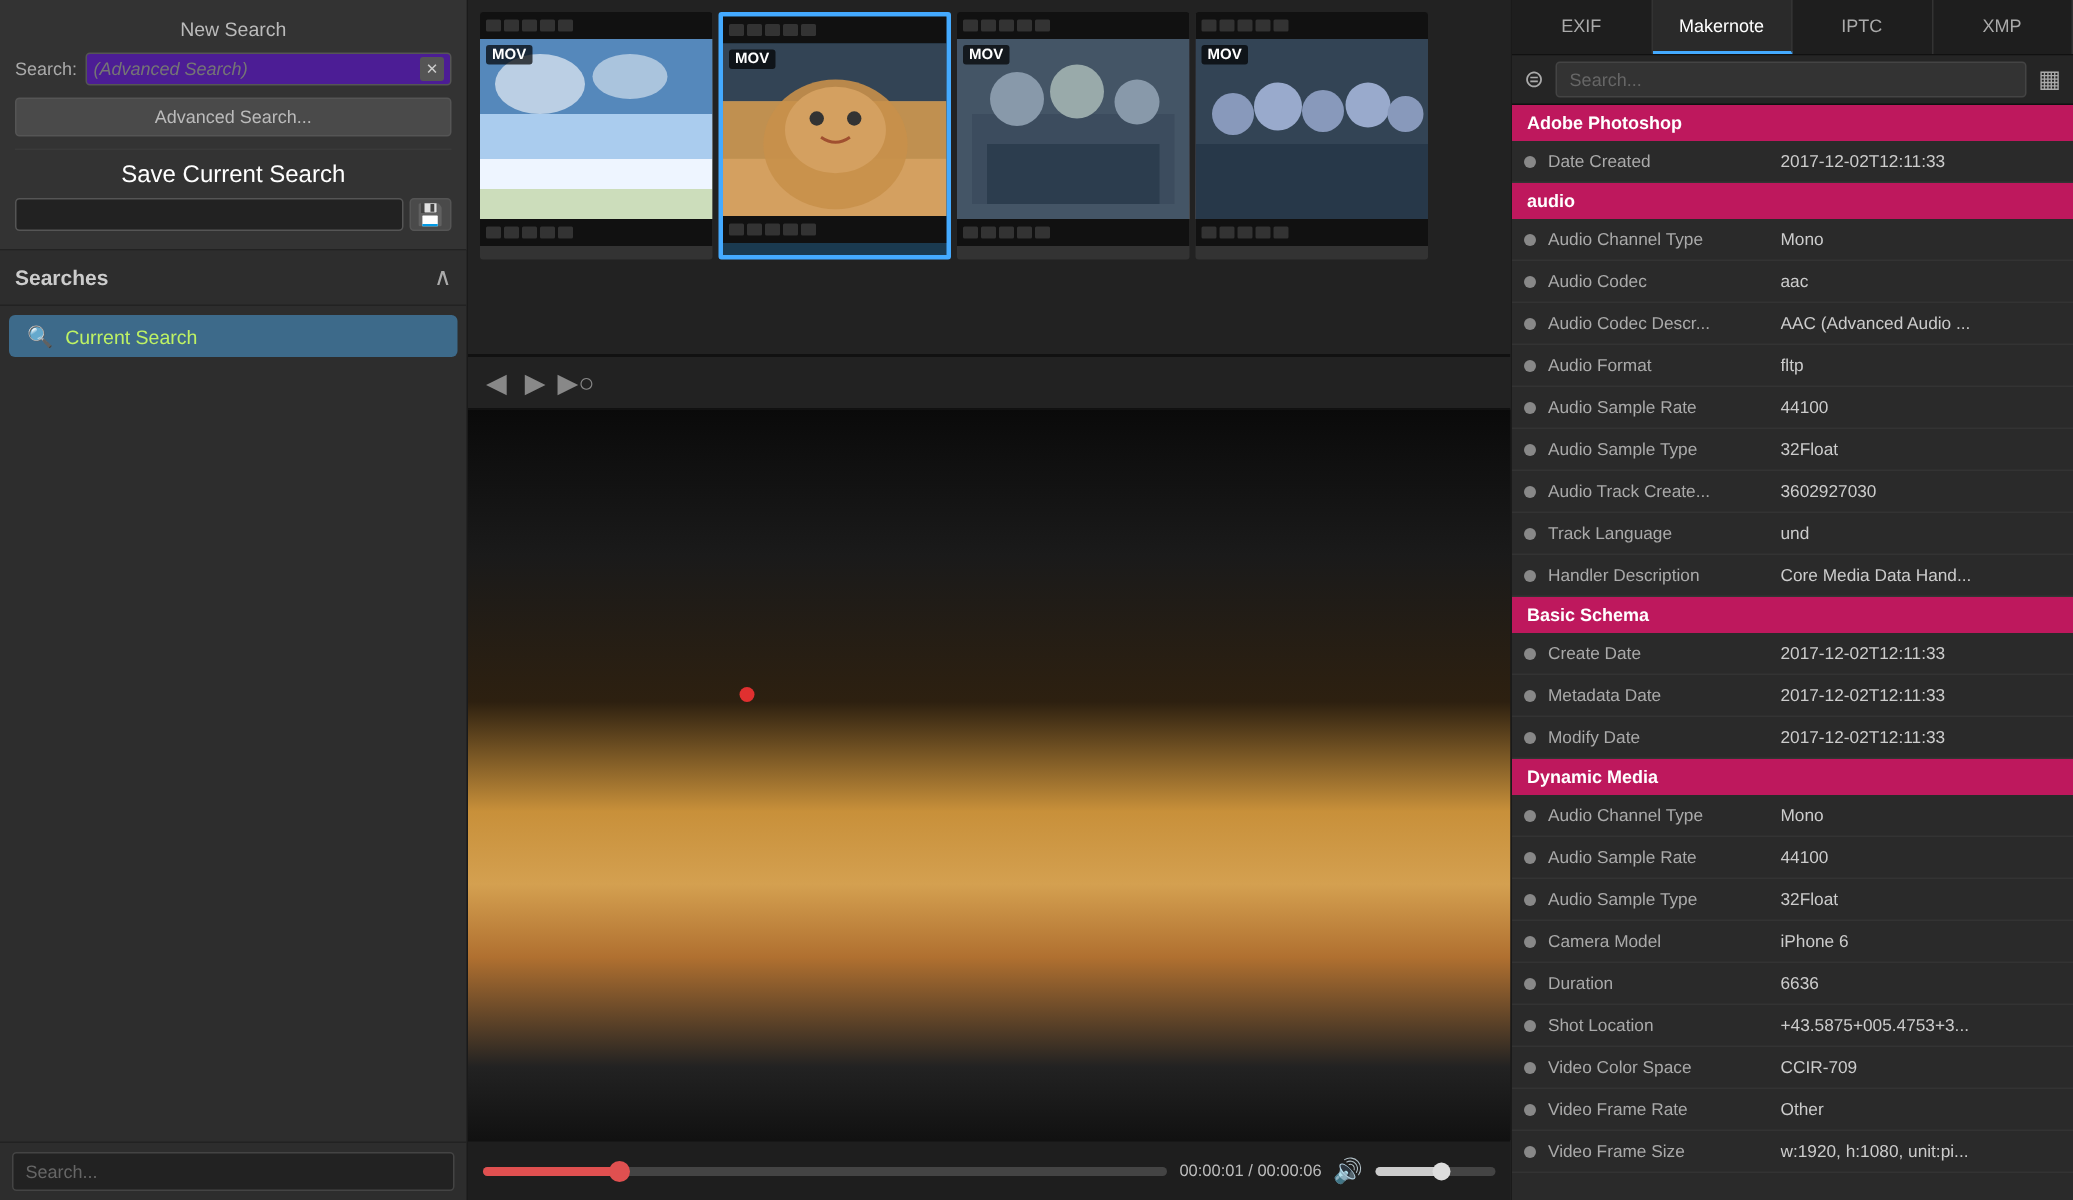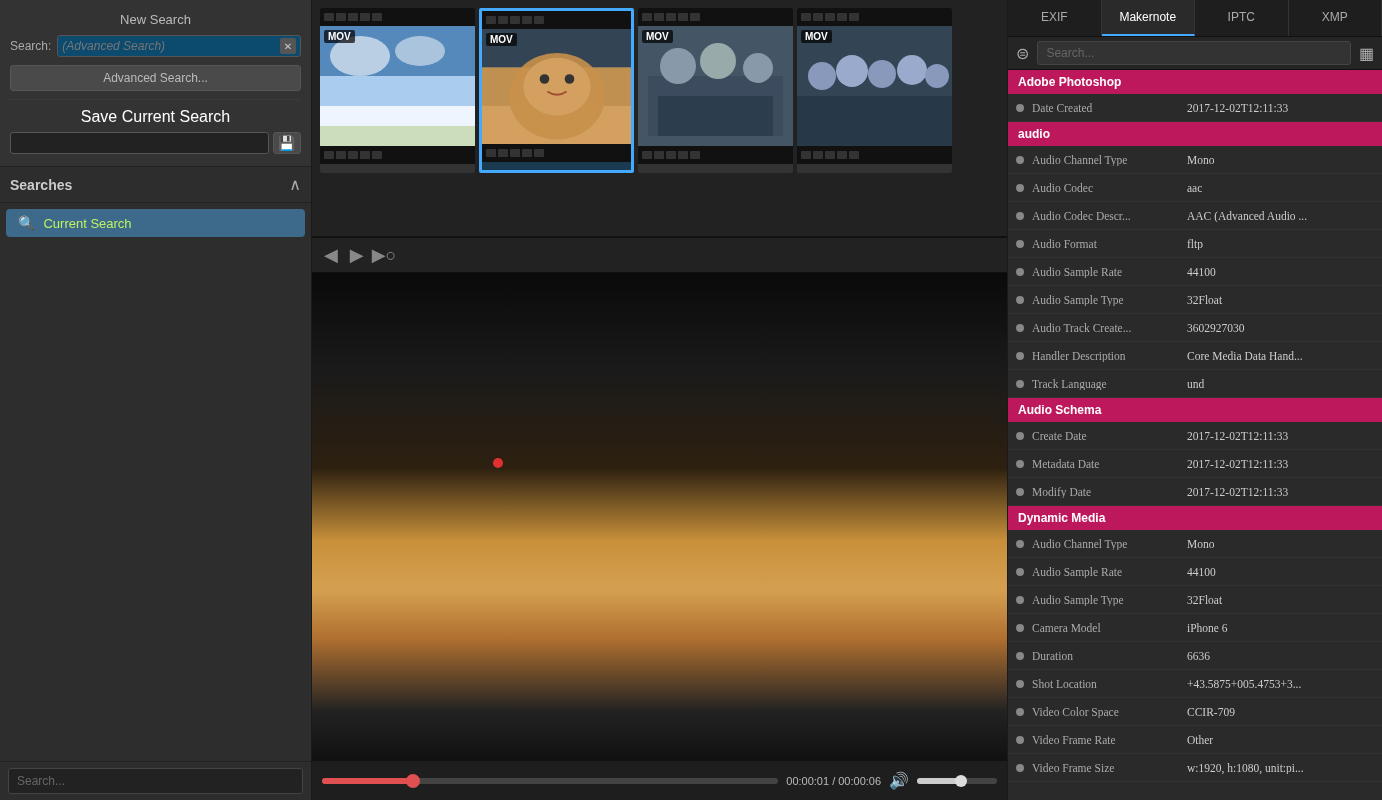--- a/index.html
+++ b/index.html
@@ -46,21 +46,21 @@
       color: #aaa;
       font-size: 12px;
       margin-right: 6px;
       white-space: nowrap;
     }
 
     .search-input-wrap {
       flex: 1;
       display: flex;
       align-items: center;
-      background: #0c4a6e;
+      background: #4c1d95;
       border: 1px solid #555;
       border-radius: 3px;
       padding: 2px 4px;
     }
 
     .search-input {
       background: transparent;
       border: none;
       outline: none;
       color: #aaa;
@@ -520,21 +520,20 @@
       font-size: 12px;
       font-weight: 600;
     }
 
     .meta-row {
       display: flex;
       align-items: center;
       padding: 4px 8px;
       border-bottom: 1px solid #333;
       min-height: 28px;
-      font-family: Liberation Serif, serif;
     }
 
     .meta-dot {
       width: 8px;
       height: 8px;
       background: #888;
       border-radius: 50%;
       margin-right: 8px;
       flex-shrink: 0;
     }
@@ -823,30 +822,30 @@
       <span class="meta-key">Audio Sample Type</span>
       <span class="meta-val">32Float</span>
     </div>
     <div class="meta-row">
       <div class="meta-dot"></div>
       <span class="meta-key">Audio Track Create...</span>
       <span class="meta-val">3602927030</span>
     </div>
     <div class="meta-row">
       <div class="meta-dot"></div>
+      <span class="meta-key">Track Language</span>
+      <span class="meta-val">und</span>
+    </div>
+    <div class="meta-row">
+      <div class="meta-dot"></div>
       <span class="meta-key">Handler Description</span>
       <span class="meta-val">Core Media Data Hand...</span>
     </div>
-    <div class="meta-row">
-      <div class="meta-dot"></div>
-      <span class="meta-key">Track Language</span>
-      <span class="meta-val">und</span>
-    </div>
-
-    <div class="meta-group-header">Audio Schema</div>
+
+    <div class="meta-group-header">Basic Schema</div>
     <div class="meta-row">
       <div class="meta-dot"></div>
       <span class="meta-key">Create Date</span>
       <span class="meta-val">2017-12-02T12:11:33</span>
     </div>
     <div class="meta-row">
       <div class="meta-dot"></div>
       <span class="meta-key">Metadata Date</span>
       <span class="meta-val">2017-12-02T12:11:33</span>
     </div>

